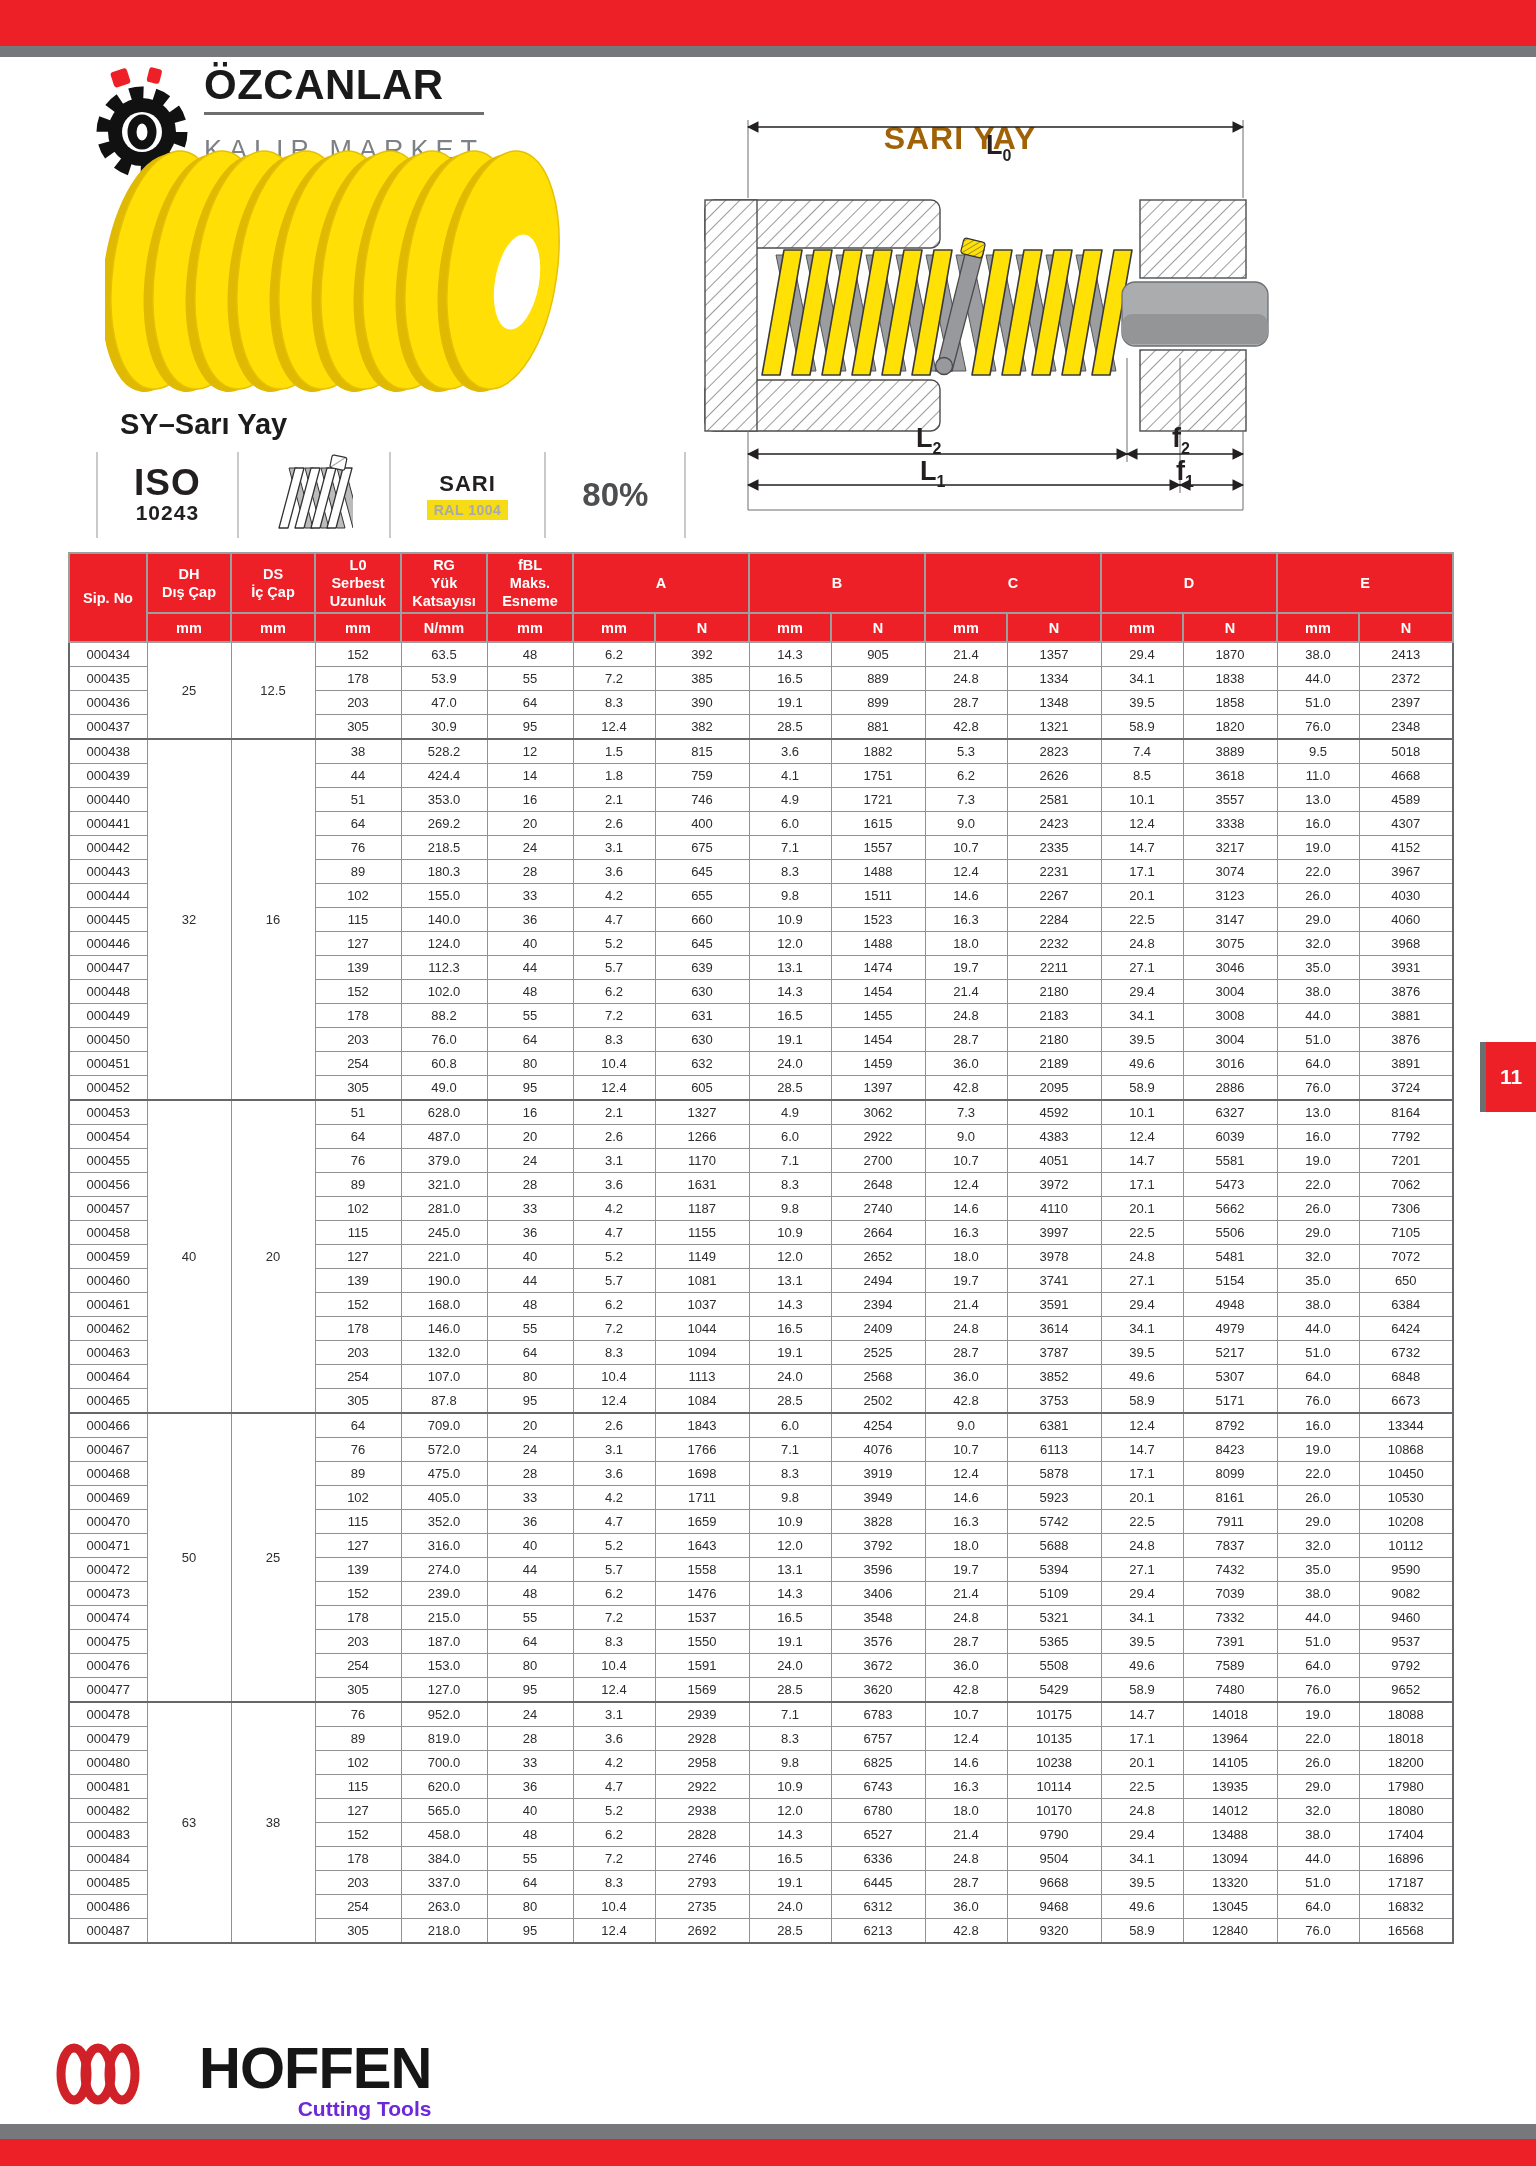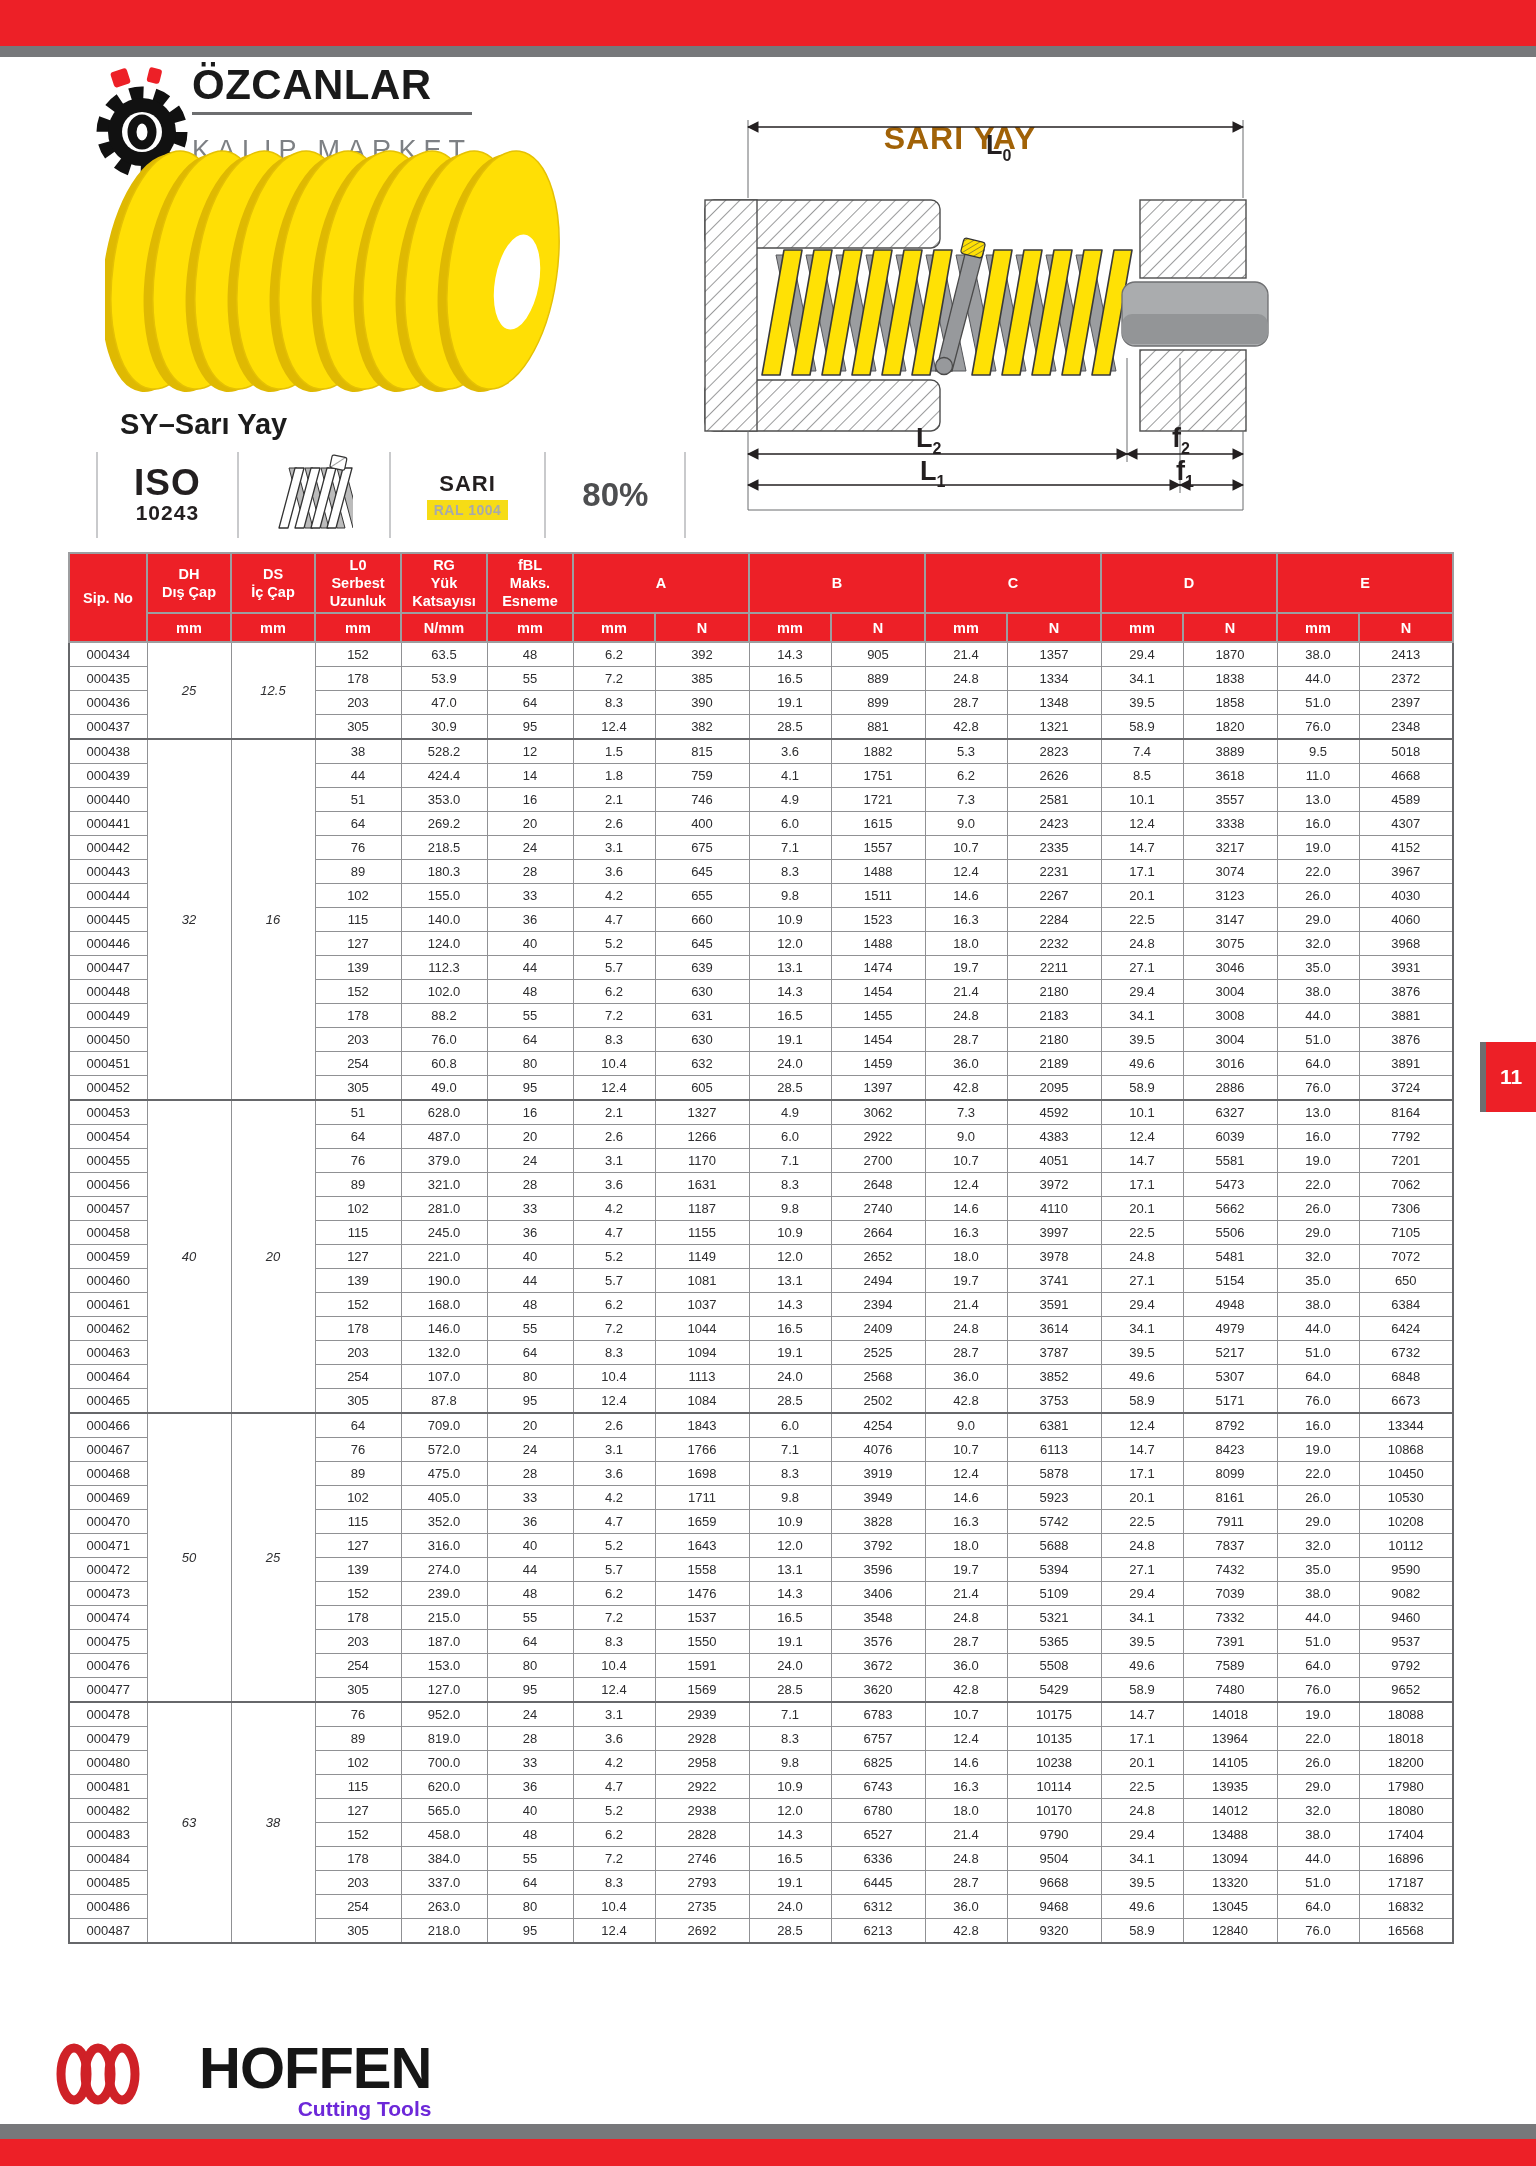--- a/index.html
+++ b/index.html
@@ -2,21 +2,21 @@
 <html><head>
 <meta charset="utf-8">
 <style>
   html,body{margin:0;padding:0;background:#e9e9e9;}
   .page{position:relative;width:1536px;height:2166px;background:#ffffff;margin:0 auto;
         font-family:"Liberation Sans",sans-serif;overflow:hidden;}
   
   .bar-red-top{position:absolute;left:0;top:0;width:100%;height:46px;background:#ed2027;}
   .bar-gray-top{position:absolute;left:0;top:46px;width:100%;height:11px;background:#77787b;}
   
-  .logo{position:absolute;left:96px;top:64px;display:flex;align-items:flex-start;gap:4px;}
+  .logo{position:absolute;left:96px;top:64px;display:flex;align-items:flex-start;gap:16px;}
   .logo-text{display:flex;flex-direction:column;}
   .logo-name{font-size:42px;font-weight:bold;letter-spacing:.5px;color:#1a1a1a;line-height:1;
              border-bottom:3px solid #6d6e70;padding-bottom:6px;}
   .logo-tagline{font-size:27px;color:#7d8084;letter-spacing:7px;margin-top:22px;line-height:1;}
   
   .page-title{position:absolute;left:700px;top:120px;width:520px;text-align:center;
               font-size:32px;font-weight:bold;color:#a16207;letter-spacing:1px;}
   
   .subtitle{position:absolute;left:120px;top:408px;font-size:29px;font-weight:bold;color:#1c1c1c;}
   
@@ -32,21 +32,21 @@
   
   .spec-table{position:absolute;left:68px;top:552px;border-collapse:collapse;table-layout:fixed;
               border:2px solid #66676a;}
   .spec-table th{background:#ed2027;color:#fff;border:2px solid #9d9ea0;font-weight:bold;
                  padding:2px 0;vertical-align:middle;}
   .th-main{font-size:14.5px;line-height:1.25;}
   .th-unit{font-size:14.5px;height:23px;padding:0;}
   .spec-table td{border:1px solid #909194;font-size:13px;color:#2d2d2f;text-align:center;
                  height:23px;padding:0;line-height:1;background:#fff;}
   .spec-table tr.gs td{border-top:2px solid #66676a;}
-  .cell-group{font-size:13.5px;font-style:italic;}
+  .cell-group{font-size:13.5px;}
   
   .page-tab{position:absolute;right:0;top:1042px;width:50px;height:70px;background:#ed2027;
             border-left:6px solid #6d6e70;color:#fff;display:flex;align-items:center;
             justify-content:center;font-size:21px;font-weight:bold;}
   
   .footer-logo{position:absolute;left:52px;top:2040px;display:flex;align-items:flex-start;gap:10px;}
   .footer-text{display:flex;flex-direction:column;align-items:flex-end;margin-left:41px;}
   .footer-brand{font-size:58px;font-weight:900;color:#161616;letter-spacing:-1px;line-height:.95;}
   .footer-tagline{font-size:21px;font-weight:bold;color:#6d28d9;margin-top:2px;}
   .bar-gray-bottom{position:absolute;left:0;top:2124px;width:100%;height:15px;background:#77787b;}

